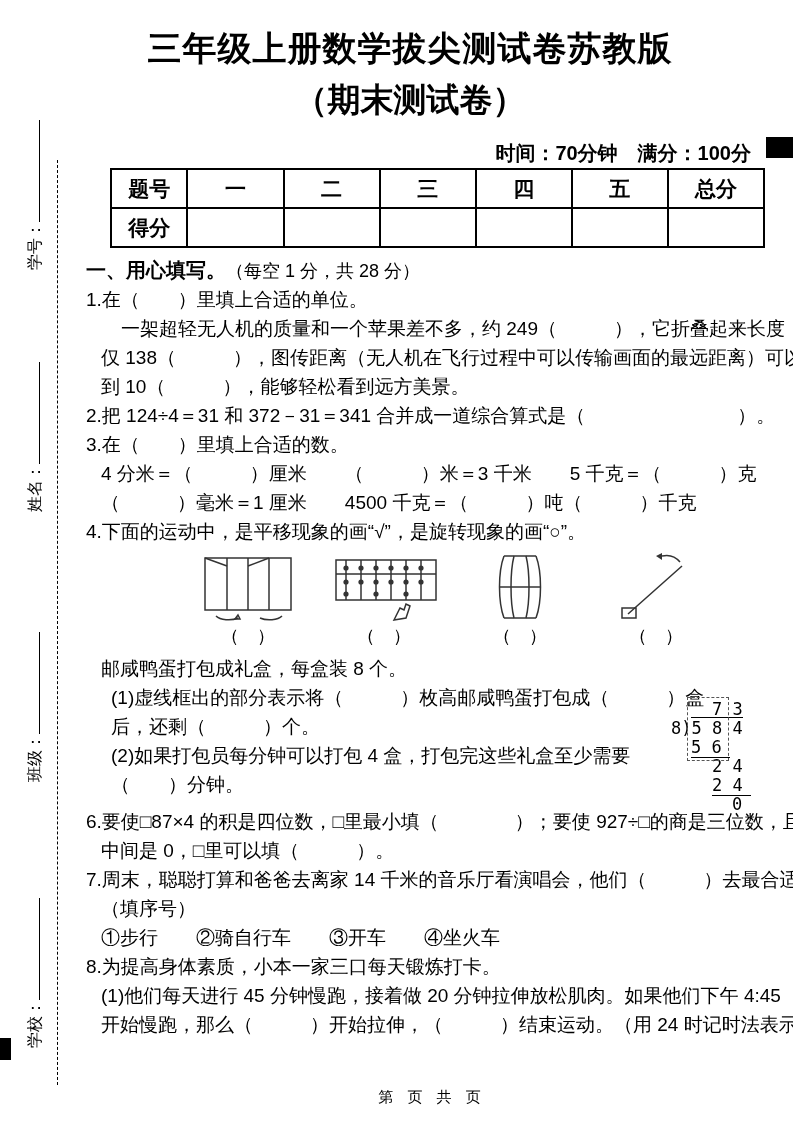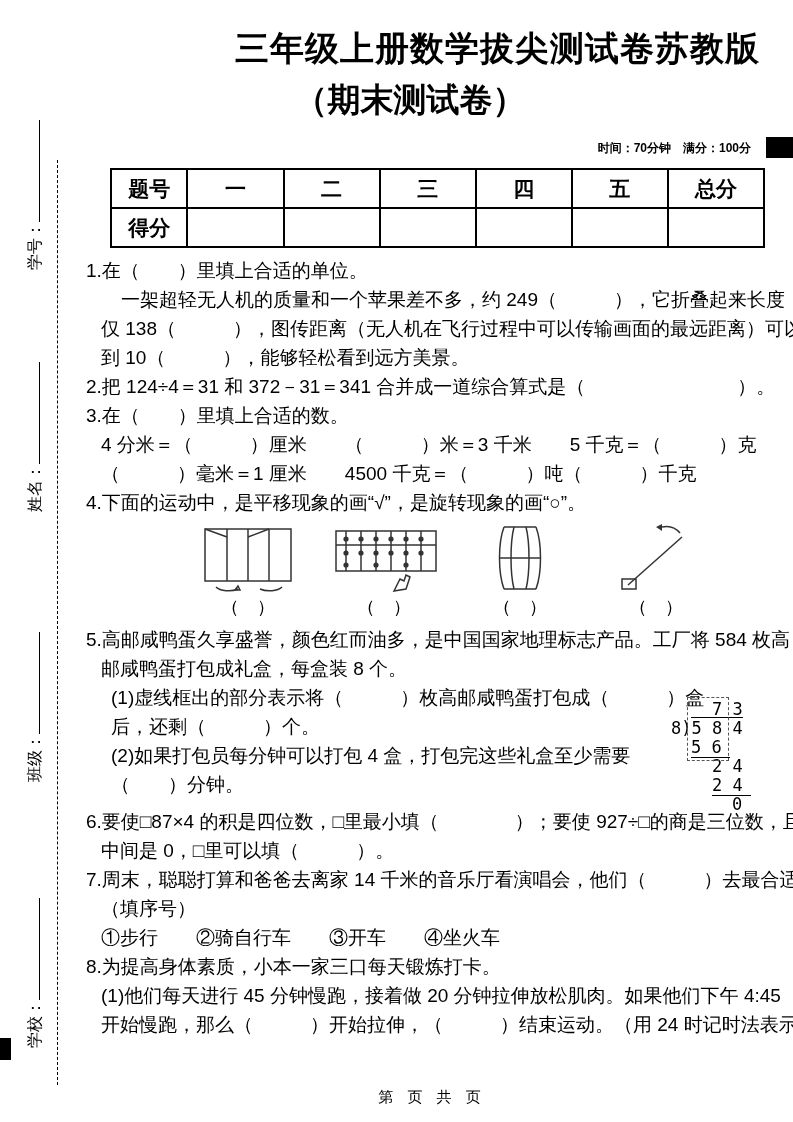--- a/index.html
+++ b/index.html
@@ -6,25 +6,25 @@
   html,body { background:#e8e8e8; }
   body { font-family:"Liberation Sans", sans-serif; color:#000; }
   .page { position:relative; width:793px; height:1122px; background:#ffffff; overflow:hidden; margin:0 auto; }
 
   
   .mark { position:absolute; background:#000; }
   .mark-tr { left:766px; top:137px; width:27px; height:21px; }
   .mark-bl { left:0; top:1038px; width:11px; height:22px; }
 
   
-  .title { position:absolute; left:60px; top:26px; width:700px; text-align:right;
+  .title { position:absolute; left:60px; top:26px; width:700px; text-align:center;
            font-size:34px; font-weight:900; letter-spacing:1px; }
   .subtitle { position:absolute; left:60px; top:78px; width:700px; text-align:center;
               font-size:33px; font-weight:900; }
-  .meta { position:absolute; right:42px; top:140px; font-size:12px; font-weight:700; }
+  .meta { position:absolute; right:42px; top:140px; font-size:20px; font-weight:700; }
 
   
   .score-table { position:absolute; left:110px; top:168px; width:655px; border-collapse:collapse; }
   .score-table td { border:2px solid #000; height:39px; text-align:center;
                     font-size:21px; font-weight:700; }
   .score-table td:first-child { width:74px; }
   .score-table td:not(:first-child) { width:93px; }
 
   
   .fold-line { position:absolute; left:57px; top:160px; height:925px; width:0;
@@ -105,20 +105,23 @@
     </table>
 
   <div class="fold-line"></div>
   <div class="margin-label ml-1"><span>学号：</span><span class="write-line"></span></div>
   <div class="margin-label ml-2"><span>姓名：</span><span class="write-line"></span></div>
   <div class="margin-label ml-3"><span>班级：</span><span class="write-line"></span></div>
   <div class="margin-label ml-4"><span>学校：</span><span class="write-line"></span></div>
 
   <div class="content">
 
+    <div class="ln">
+      <span class="sec-title">一、用心填写。</span><span class="sec-note">（每空 1 分，共 28 分）</span>
+    </div>
 
     <div class="ln">1.在（　　）里填上合适的单位。</div>
     <div class="ln ind2">一架超轻无人机的质量和一个苹果差不多，约 249（　　　），它折叠起来长度</div>
     <div class="ln ind1">仅 138（　　　），图传距离（无人机在飞行过程中可以传输画面的最远距离）可以达</div>
     <div class="ln ind1">到 10（　　　），能够轻松看到远方美景。</div>
 
     <div class="ln">2.把 124÷4＝31 和 372－31＝341 合并成一道综合算式是（　　　　　　　　）。</div>
 
     <div class="ln">3.在（　　）里填上合适的数。</div>
     <div class="ln ind1">4 分米＝（　　　）厘米　　（　　　）米＝3 千米　　5 千克＝（　　　）克</div>
@@ -186,21 +189,20 @@
         <svg width="80" height="70" viewBox="0 0 80 70">
           <line class="s" x1="12" y1="62" x2="66" y2="14" stroke-width="2.5"></line>
           <rect class="s" x="6" y="56" width="14" height="10"></rect>
           <path class="s" d="M64,10 a18,18 0 0 0 -18,-6"></path>
           <path d="M46,1 l-6,3 l6,4 z" fill="#333"></path>
         </svg>
         <div class="fig-ans">（　）</div>
       </div>
     </div>
 
-    <div class="ln">5.高邮咸鸭蛋久享盛誉，颜色红而油多，是中国国家地理标志产品。工厂将 584 枚高</div>
     <div class="ln ind1">邮咸鸭蛋打包成礼盒，每盒装 8 个。</div>
     <div class="ln ind3">(1)虚线框出的部分表示将（　　　）枚高邮咸鸭蛋打包成（　　　）盒</div>
     <div class="ln ind3">后，还剩（　　　）个。</div>
     <div class="ln ind3">(2)如果打包员每分钟可以打包 4 盒，打包完这些礼盒至少需要</div>
     <div class="ln ind3">（　　）分钟。</div>
 
     <div class="ln mt8">6.要使□87×4 的积是四位数，□里最小填（　　　　）；要使 927÷□的商是三位数，且</div>
     <div class="ln ind1">中间是 0，□里可以填（　　　）。</div>
 
     <div class="ln">7.周末，聪聪打算和爸爸去离家 14 千米的音乐厅看演唱会，他们（　　　）去最合适。</div>

